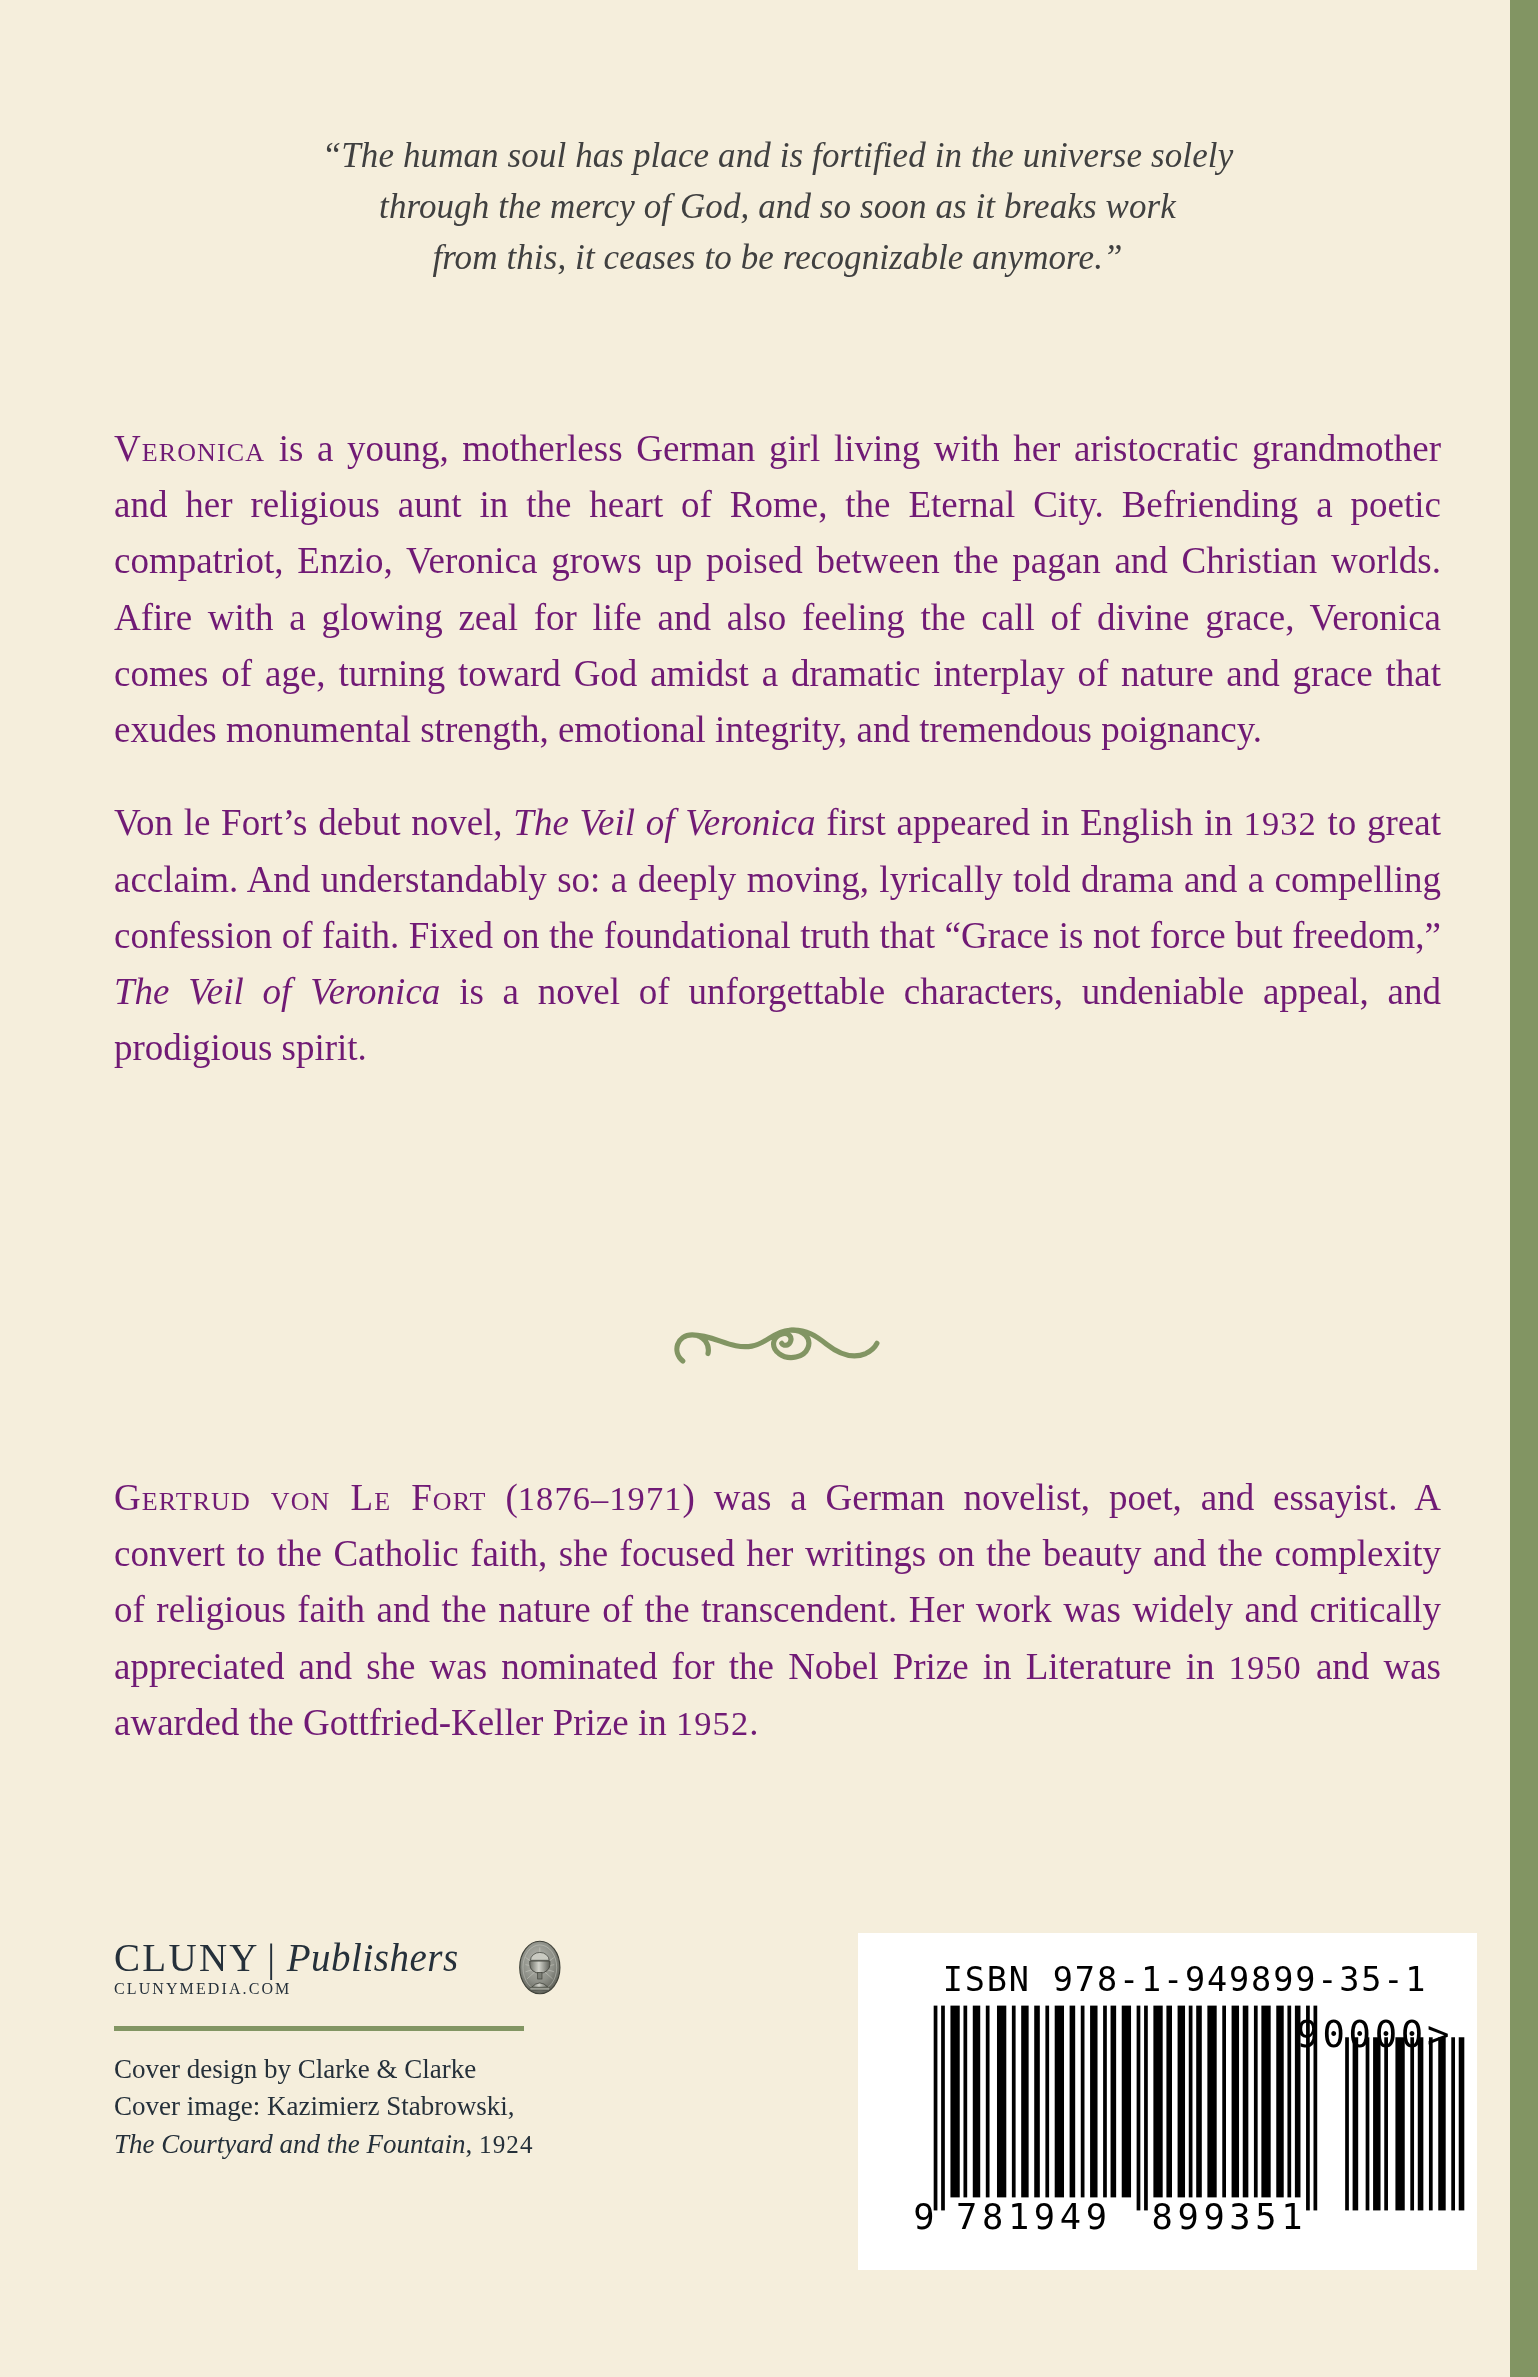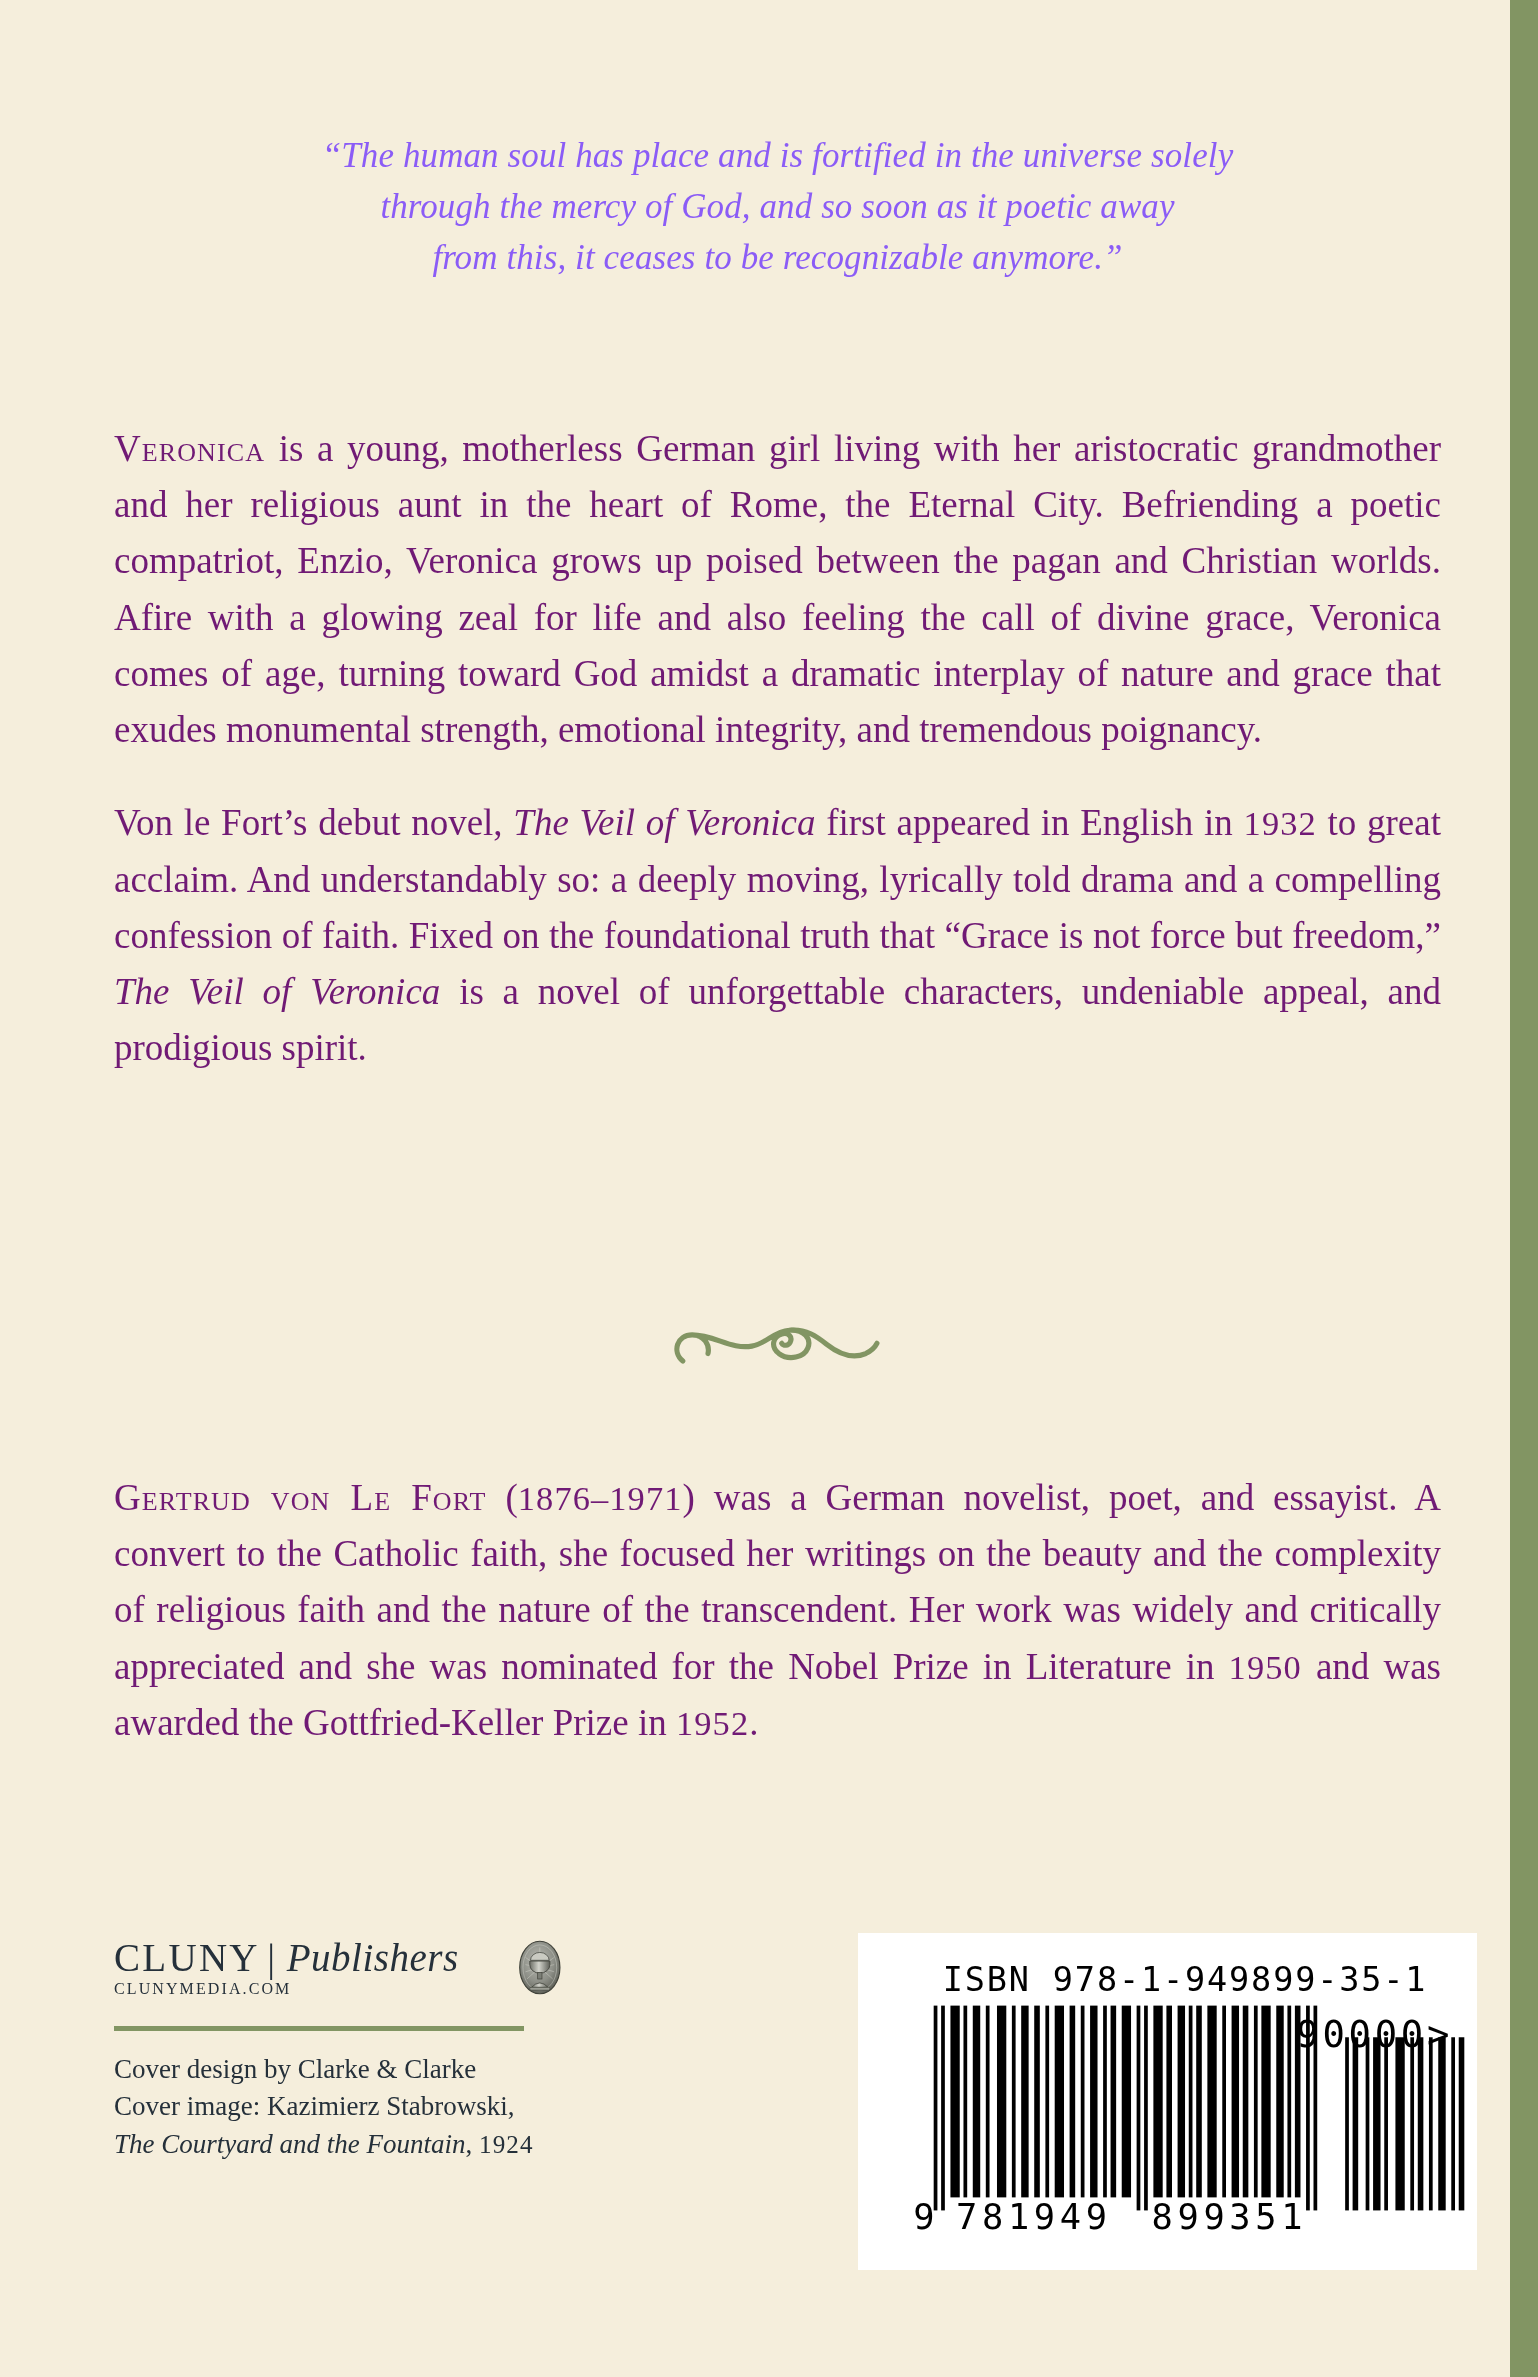--- a/index.html
+++ b/index.html
@@ -37,21 +37,21 @@
   
   .epigraph {
     position: absolute;
     top: 131px;
     left: 0;
     width: 1327px;
     text-align: center;
     font-style: italic;
     font-size: 35px;
     line-height: 1.45;
-    color: #8b5cf6;
+    color: #404040;
     letter-spacing: 0.1px;
   }
   .epigraph .eline { display: block; white-space: nowrap; }
 
   
   .body-block {
     position: absolute;
     left: 0;
     width: 1327px;
   }
@@ -162,21 +162,21 @@
 <body>
 
 <div class="cover">
 
   <div class="spine-strip"></div>
 
   <div class="content">
 
     <div class="epigraph">
       <span class="eline">“The human soul has place and is fortified in the universe solely</span>
-      <span class="eline">through the mercy of God, and so soon as it poetic away</span>
+      <span class="eline">through the mercy of God, and so soon as it breaks work</span>
       <span class="eline">from this, it ceases to be recognizable anymore.”</span>
     </div>
 
     <div class="body-block" style="top:421px;">
 
       <p class="para"><span class="smallcaps">Veronica</span><span> is a young, motherless German girl living with her aristocratic grandmother and her religious aunt in the heart of Rome, the Eternal City. Befriending a poetic compatriot, Enzio, Veronica grows up poised between the pagan and Christian worlds. Afire with a glowing zeal for life and also feeling the call of divine grace, Veronica comes of age, turning toward God amidst a dramatic interplay of nature and grace that exudes monumental strength, emotional integrity, and tremendous poignancy.</span></p>
 
       <p class="para"><span>Von le Fort’s debut novel, </span><span class="bookttl">The Veil of Veronica</span><span> first appeared in English in </span><span class="osf">1932</span><span> to great acclaim. And understandably so: a deeply moving, lyrically told drama and a compelling confession of faith. Fixed on the foundational truth that “Grace is not force but freedom,” </span><span class="bookttl">The Veil of Veronica</span><span> is a novel of unforgettable characters, undeniable appeal, and prodigious spirit.</span></p>
     </div>
 

